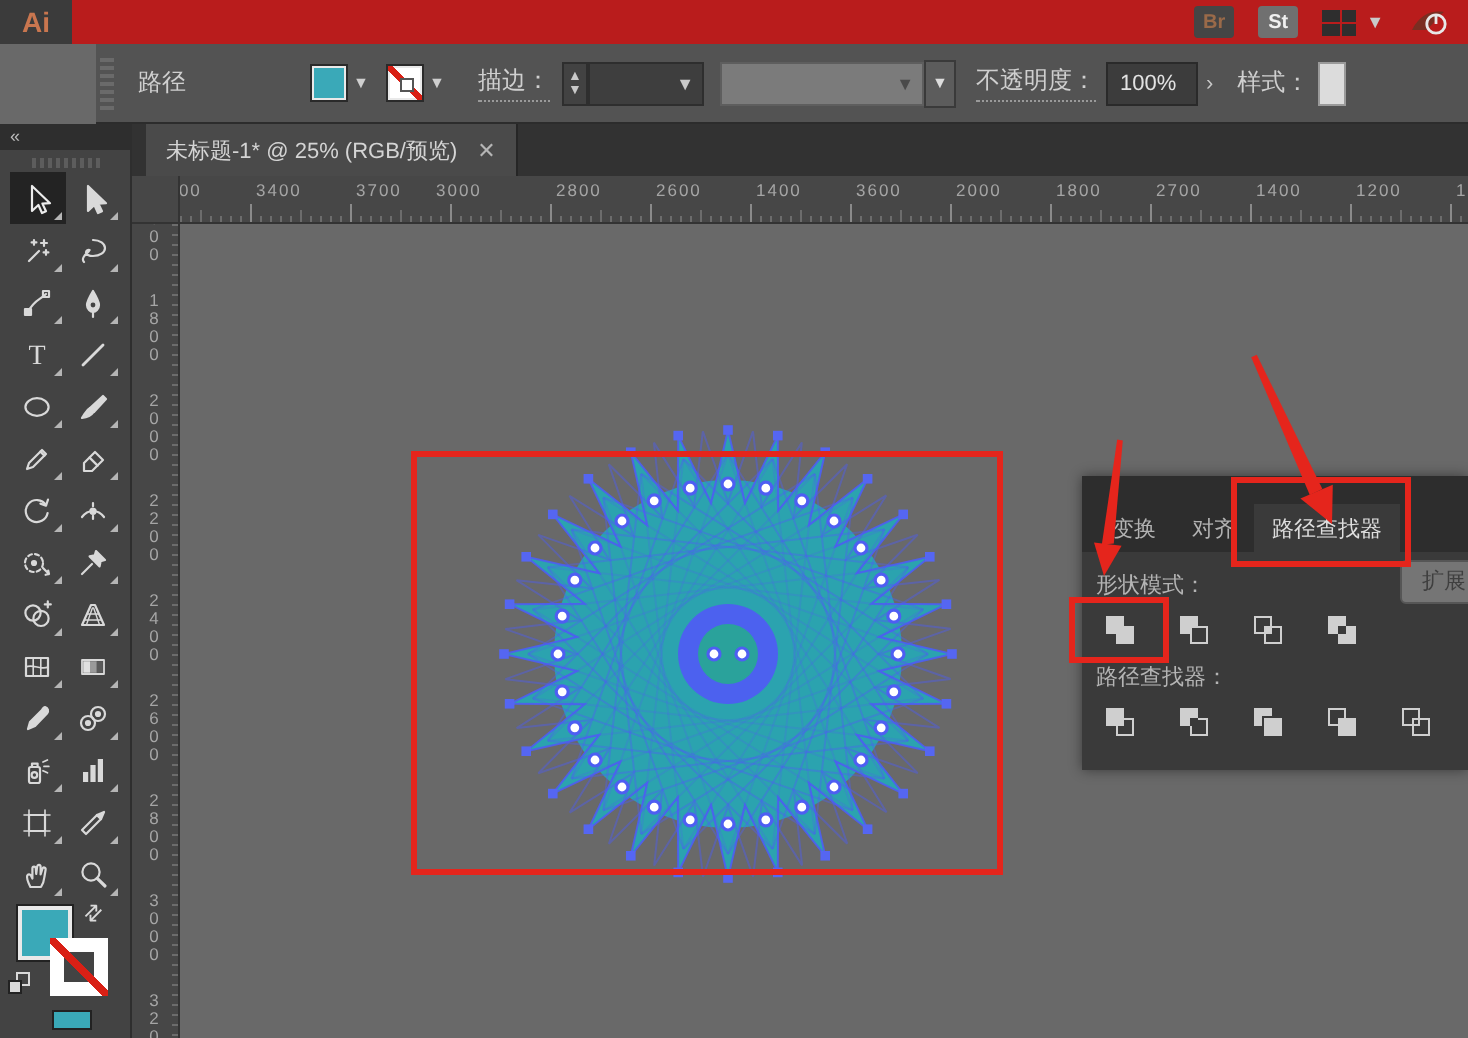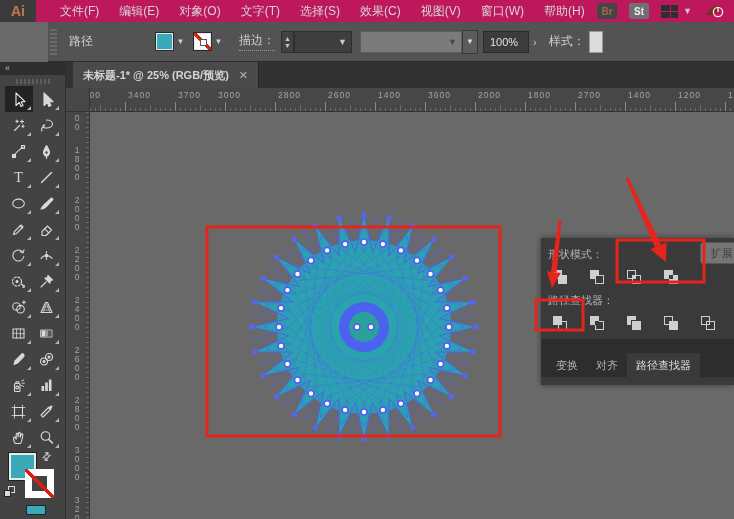--- a/index.html
+++ b/index.html
@@ -1,21 +1,21 @@
 <!DOCTYPE html>
 <html><head>
 <meta charset="utf-8">
 <style>
   * { margin:0; padding:0; box-sizing:border-box; }
   html,body { background:#222; }
   body { font-family:"Liberation Sans","DejaVu Sans",sans-serif; }
   #root { position:relative; width:734px; height:519px; overflow:hidden; background:#696969; user-select:none; }
 
   
-  #menubar { position:absolute; left:0; top:0; width:734px; height:22px; background:#be185d; display:flex; align-items:center; z-index:30; }
+  #menubar { position:absolute; left:0; top:0; width:734px; height:22px; background:#b91c1c; display:flex; align-items:center; z-index:30; }
   #ai-logo { width:36px; height:22px; background:#3b3b3b; color:#c9764f; font-weight:bold; font-size:14px; display:flex; align-items:center; justify-content:center; }
   #menu-items { display:flex; margin-left:14px; }
   .menu-item { color:#d6d6d6; font-size:12px; padding:3px 10px; white-space:nowrap; cursor:default; }
   #menu-right { margin-left:auto; display:flex; align-items:center; gap:12px; padding-right:10px; }
   .tray-box { width:20px; height:16px; font-size:10px; font-weight:bold; display:flex; align-items:center; justify-content:center; border-radius:2px; }
   #br-box { background:#454545; color:#9a6a49; }
   #st-box { background:#707070; color:#f0f0f0; }
   #ws-icon { display:flex; align-items:center; gap:5px; }
   .ws-grid { width:17px; height:13px; display:grid; grid-template-columns:9px 7px; grid-template-rows:6px 6px; gap:1px; }
   .ws-grid span { background:#2e2e2e; }
@@ -38,21 +38,21 @@
   #stroke-style { height:24px; background:#dcdcdc; border:1px solid #9a9a9a; color:#1c1c1c; display:flex; align-items:center; gap:8px; padding:0 8px; font-size:12px; }
   #stroke-style .line { width:52px; height:2px; background:#111; }
   #style-chev { width:16px; height:24px; background:#5c5c5c; display:flex; align-items:center; justify-content:center; color:#ddd; font-size:8px; border:1px solid #3a3a3a; }
   #opacity-box { width:46px; height:22px; background:#3c3c3c; border:1px solid #2a2a2a; color:#e2e2e2; font-size:11px; display:flex; align-items:center; padding-left:6px; }
   #opacity-fly { color:#c9c9c9; font-size:11px; padding:0 4px; }
   #style-swatch-cut { width:14px; height:22px; background:#dcdcdc; border:1px solid #9a9a9a; }
 
   
   #tabstrip { position:absolute; left:66px; top:62px; width:668px; height:26px; background:#323232; z-index:25; }
   #doctab { position:absolute; left:7px; top:0; height:26px; background:#4a4a4a; border-right:1px solid #262626; display:flex; align-items:center; gap:10px; padding:0 10px; }
-  #doctab .title { color:#d4d4d4; font-size:11px; white-space:nowrap;font-weight:bold; }
+  #doctab .title { color:#d4d4d4; font-size:11px; white-space:nowrap; }
   #doctab .close { color:#b5b5b5; font-size:11px; }
 
   
   #corner { position:absolute; left:66px; top:88px; width:24px; height:24px; background:#474747; border-right:1px solid #333; border-bottom:1px solid #333; z-index:24; }
   #hruler { position:absolute; left:90px; top:88px; width:644px; height:24px; background:#474747; border-bottom:1px solid #333; overflow:hidden; z-index:24; }
   #vruler { position:absolute; left:66px; top:112px; width:24px; height:407px; background:#474747; border-right:1px solid #333; overflow:hidden; z-index:24; }
   .htick { position:absolute; bottom:0; width:1px; background:#8a8a8a; }
   .hlabel { position:absolute; top:2px; color:#a5a5a5; font-size:8.5px; letter-spacing:1px; white-space:nowrap; }
   .vtick { position:absolute; right:0; height:1px; background:#8a8a8a; }
   .vlabel { position:absolute; left:7px; color:#a5a5a5; font-size:8.5px; line-height:9px; text-align:center; width:8px; }
@@ -104,31 +104,20 @@
   
   #annot { position:absolute; left:0; top:0; width:734px; height:519px; z-index:20; pointer-events:none; }
 </style>
 </head>
 <body>
 
 <div id="root">
 
   <div id="menubar">
     <div id="ai-logo">Ai</div>
-    <div id="menu-items">
-        <span class="menu-item">文件(F)</span>
-        <span class="menu-item">编辑(E)</span>
-        <span class="menu-item">对象(O)</span>
-        <span class="menu-item">文字(T)</span>
-        <span class="menu-item">选择(S)</span>
-        <span class="menu-item">效果(C)</span>
-        <span class="menu-item">视图(V)</span>
-        <span class="menu-item">窗口(W)</span>
-        <span class="menu-item">帮助(H)</span>
-      </div>
     <div id="menu-right">
       <div id="br-box" class="tray-box">Br</div>
       <div id="st-box" class="tray-box">St</div>
       <div id="ws-icon">
         <span class="ws-grid">
             <span></span>
             <span></span>
             <span></span>
             <span></span>
           </span>
@@ -154,20 +143,21 @@
         <span>▲</span>
         <span>▼</span>
       </div>
     <div class="combo" style="width:58px">
         <span class="chev">▼</span>
       </div>
     <div class="combo" id="brush-combo" style="width:102px; margin-left:8px">
         <span class="chev" style="color:#4a4a4a">▼</span>
       </div>
     <div id="style-chev">▼</div>
+    <span class="cb-label dotted" style="margin-left:10px">不透明度：</span>
     <div id="opacity-box" style="margin-left:5px">100%</div>
     <span id="opacity-fly">›</span>
     <span class="cb-label" style="margin-left:8px">样式：</span>
     <div id="style-swatch-cut" style="margin-left:4px"></div>
   </div>
 
   <div id="tabstrip">
     <div id="doctab">
       <span class="title">未标题-1* @ 25% (RGB/预览)</span>
       <span class="close">✕</span>
@@ -779,20 +769,25 @@
         </div>
       <div id="mini-swatch">
           <span class="b"></span>
           <span class="f"></span>
         </div>
       <div id="partial-teal" style="background: rgb(58, 169, 184);"></div>
     </div>
   </div>
 
   <div id="panel">
+    <div id="panel-tabs">
+        <div class="ptab">变换</div>
+        <div class="ptab">对齐</div>
+        <div class="ptab active">路径查找器</div>
+      </div>
     <div id="panel-body">
       <div class="p-label">形状模式：</div>
       <div class="btn-row" id="shape-mode-row">
           <div class="pf-btn">
             <div class="glyph">
               <span class="g-back solid"></span>
               <span class="g-front solid"></span>
             </div>
           </div>
           <div class="pf-btn">
@@ -846,25 +841,20 @@
             </div>
           </div>
           <div class="pf-btn">
             <div class="glyph">
               <span class="g-back outline"></span>
               <span class="g-front outline"></span>
             </div>
           </div>
         </div>
     </div>
-    <div id="panel-tabs">
-        <div class="ptab">变换</div>
-        <div class="ptab">对齐</div>
-        <div class="ptab active">路径查找器</div>
-      </div>
   </div>
 
   <svg id="annot">
     <rect x="207" y="227" width="293" height="209" fill="none" stroke="#e5251c" stroke-width="3"></rect>
     <rect x="617" y="240" width="87" height="42" fill="none" stroke="#e5251c" stroke-width="3"></rect>
     <rect x="536" y="300" width="47" height="30" fill="none" stroke="#e5251c" stroke-width="3"></rect>
     <polygon points="558.6,219.8 561.4,220.2 556.9,271.7 550.9,272.4" fill="#e5251c"></polygon>
     <polygon points="552,288 547,271.3 560.8,272.9" fill="#e5251c"></polygon>
     <polygon points="625.6,178.6 628.4,177.4 661.2,244.5 654.9,247.5" fill="#e5251c"></polygon>
     <polygon points="666,262 650.2,249.2 666.4,242.4" fill="#e5251c"></polygon>

